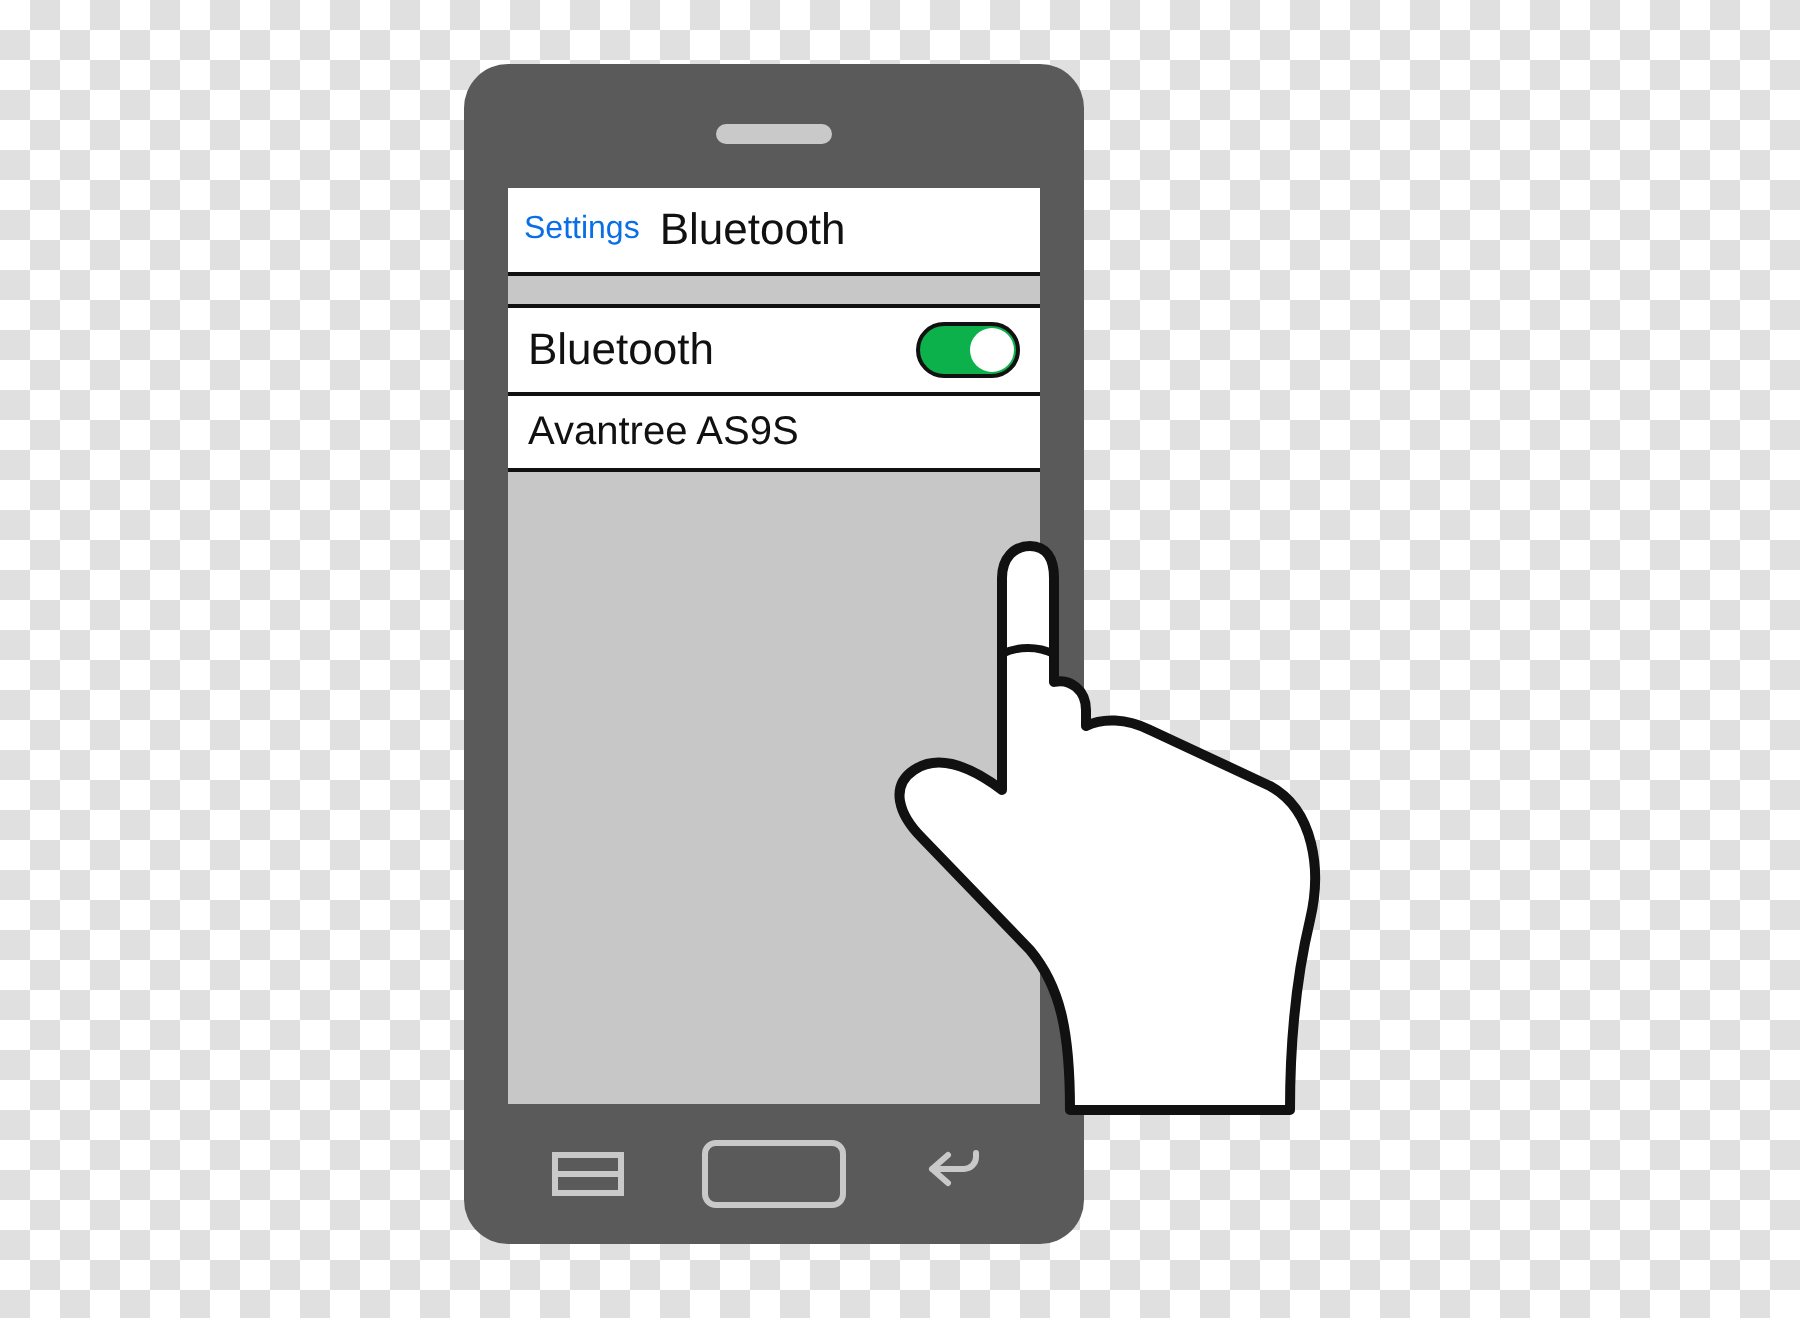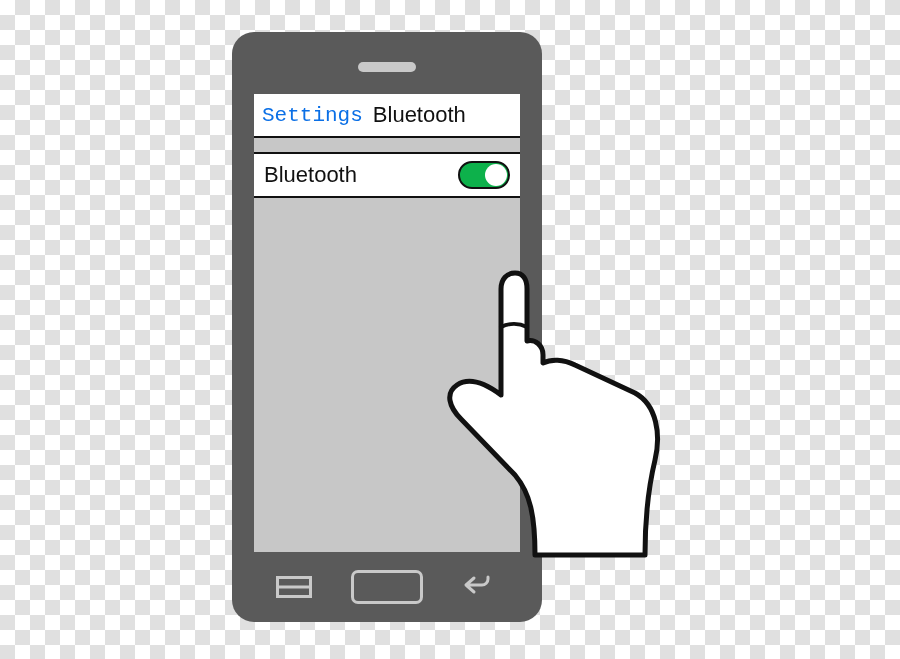--- a/index.html
+++ b/index.html
@@ -55,23 +55,22 @@
     align-items: center;
     height: 44px;
     background: #ffffff;
     border-bottom: 2px solid #111;
     padding: 0 8px;
     gap: 10px;
     box-sizing: border-box;
   }
   .settings-link {
     color: #0a6fe6;
-    font-size: 21px;
+    font-size: 16px;
     font-weight: 500;
-    font-family: Liberation Mono, monospace;
   }
   .page-title {
     color: #111;
     font-size: 22px;
   }
 
   .toggle-row {
     display: flex;
     align-items: center;
     justify-content: space-between;
@@ -196,20 +195,21 @@
     </div>
 
     <div class="toggle-row">
       <span class="toggle-label">Bluetooth</span>
       <div class="toggle">
         <div class="knob"></div>
       </div>
     </div>
 
 
+    <div class="device-row">Avantree AS9S</div>
 
   </div>
 
   <div class="nav-area">
     <div class="menu-glyph">
       <div class="menu-box"></div>
       <div class="menu-mid"></div>
     </div>
     <div class="home-btn"></div>
     <div class="back-btn">

